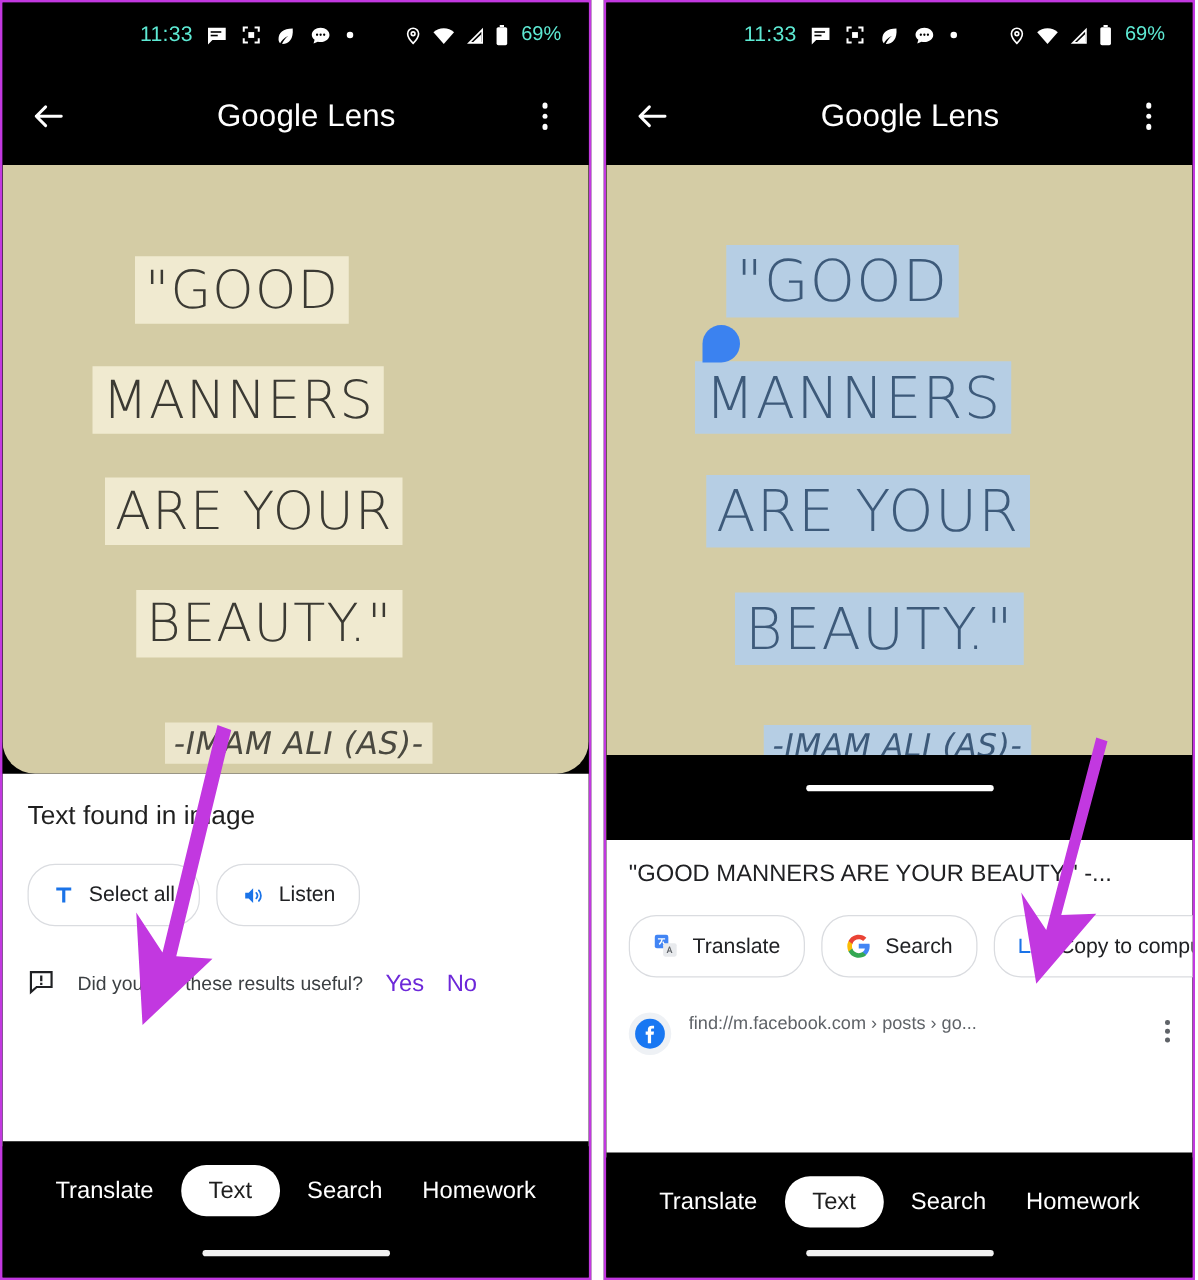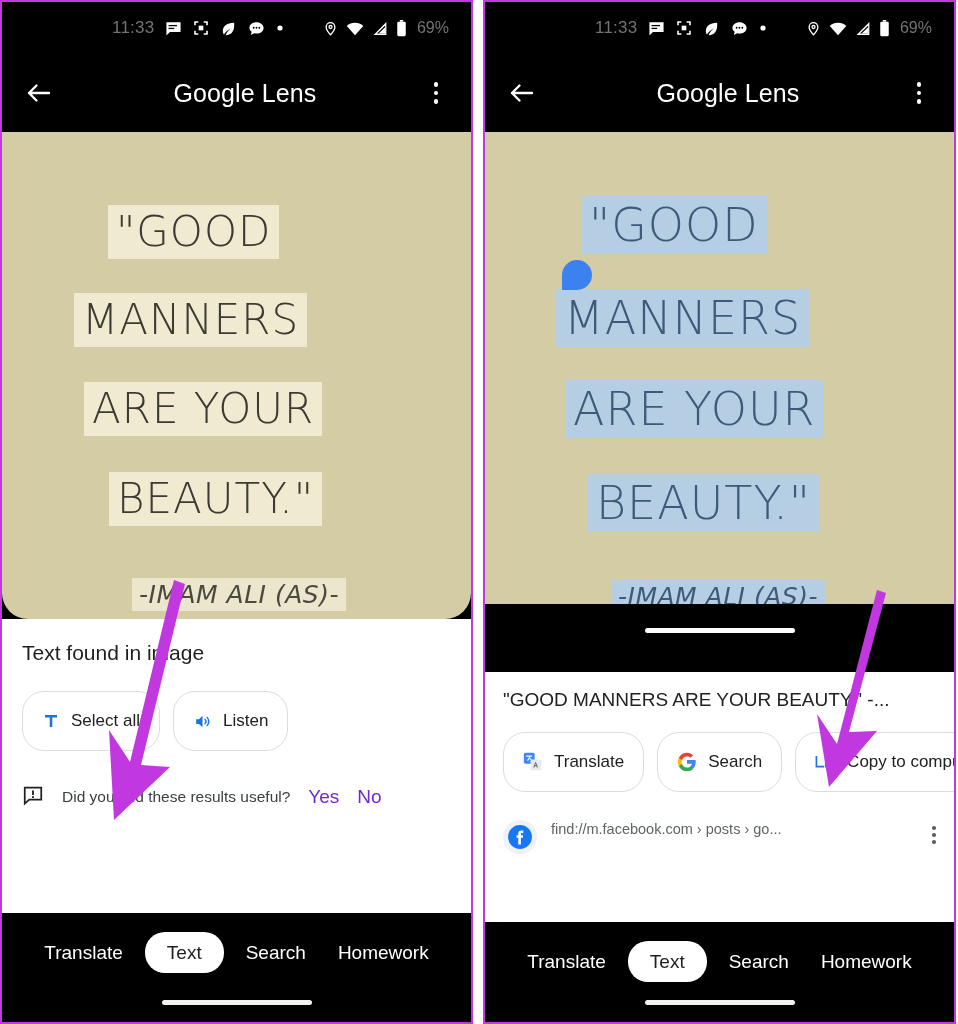--- a/index.html
+++ b/index.html
@@ -18,21 +18,21 @@
     border:2px solid #c238e0;
     background:#000;
     overflow:hidden;
     flex:0 0 473px;
   }
   .phone.left { margin-left:0; }
   .phone.right { margin-left:4px; }
 
   
   .statusbar {
-    height:52px; background:#000; color:#737373;
+    height:52px; background:#000; color:#5eead4;
     display:flex; align-items:center; justify-content:center;
     position:relative;
   }
   .sb-inner { display:flex; align-items:center; gap:11px; width:100%; padding:0 18px; }
   .sb-time { font-size:17px; font-weight:500; letter-spacing:.2px; margin-left:92px; }
   .sb-icons-left { display:flex; align-items:center; gap:11px; }
   .sb-spacer { flex:1; }
   .sb-icons-right { display:flex; align-items:center; gap:8px; margin-right:4px; }
   .sb-batt-txt { font-size:16px; font-weight:500; margin-left:2px; }
   .ico { display:inline-flex; align-items:center; justify-content:center; }
@@ -89,21 +89,21 @@
   .handle.end { border-radius:0 50% 50% 50%; }
 
   
   .sheet { position:absolute; left:0; right:0; background:#fff; }
   .sheet-title { font-size:21px; color:#1f1f1f; }
 
   .chiprow { display:flex; gap:13px; }
   .chip {
     display:inline-flex; align-items:center; gap:11px;
     border:1px solid #dadce0; border-radius:22px;
-    padding:0 19px; height:60px;
+    padding:0 19px; height:50px;
     font-size:17px; color:#202124; background:#fff;
     white-space:nowrap; cursor:pointer;
   }
   .chip .glyph { display:inline-flex; align-items:center; }
 
   .feedback { display:flex; align-items:center; gap:18px; }
   .feedback .fb-text { font-size:15.5px; color:#3c4043; }
   .feedback .fb-yn { font-size:19px; color:#6d28d9; cursor:pointer; }
 
   

